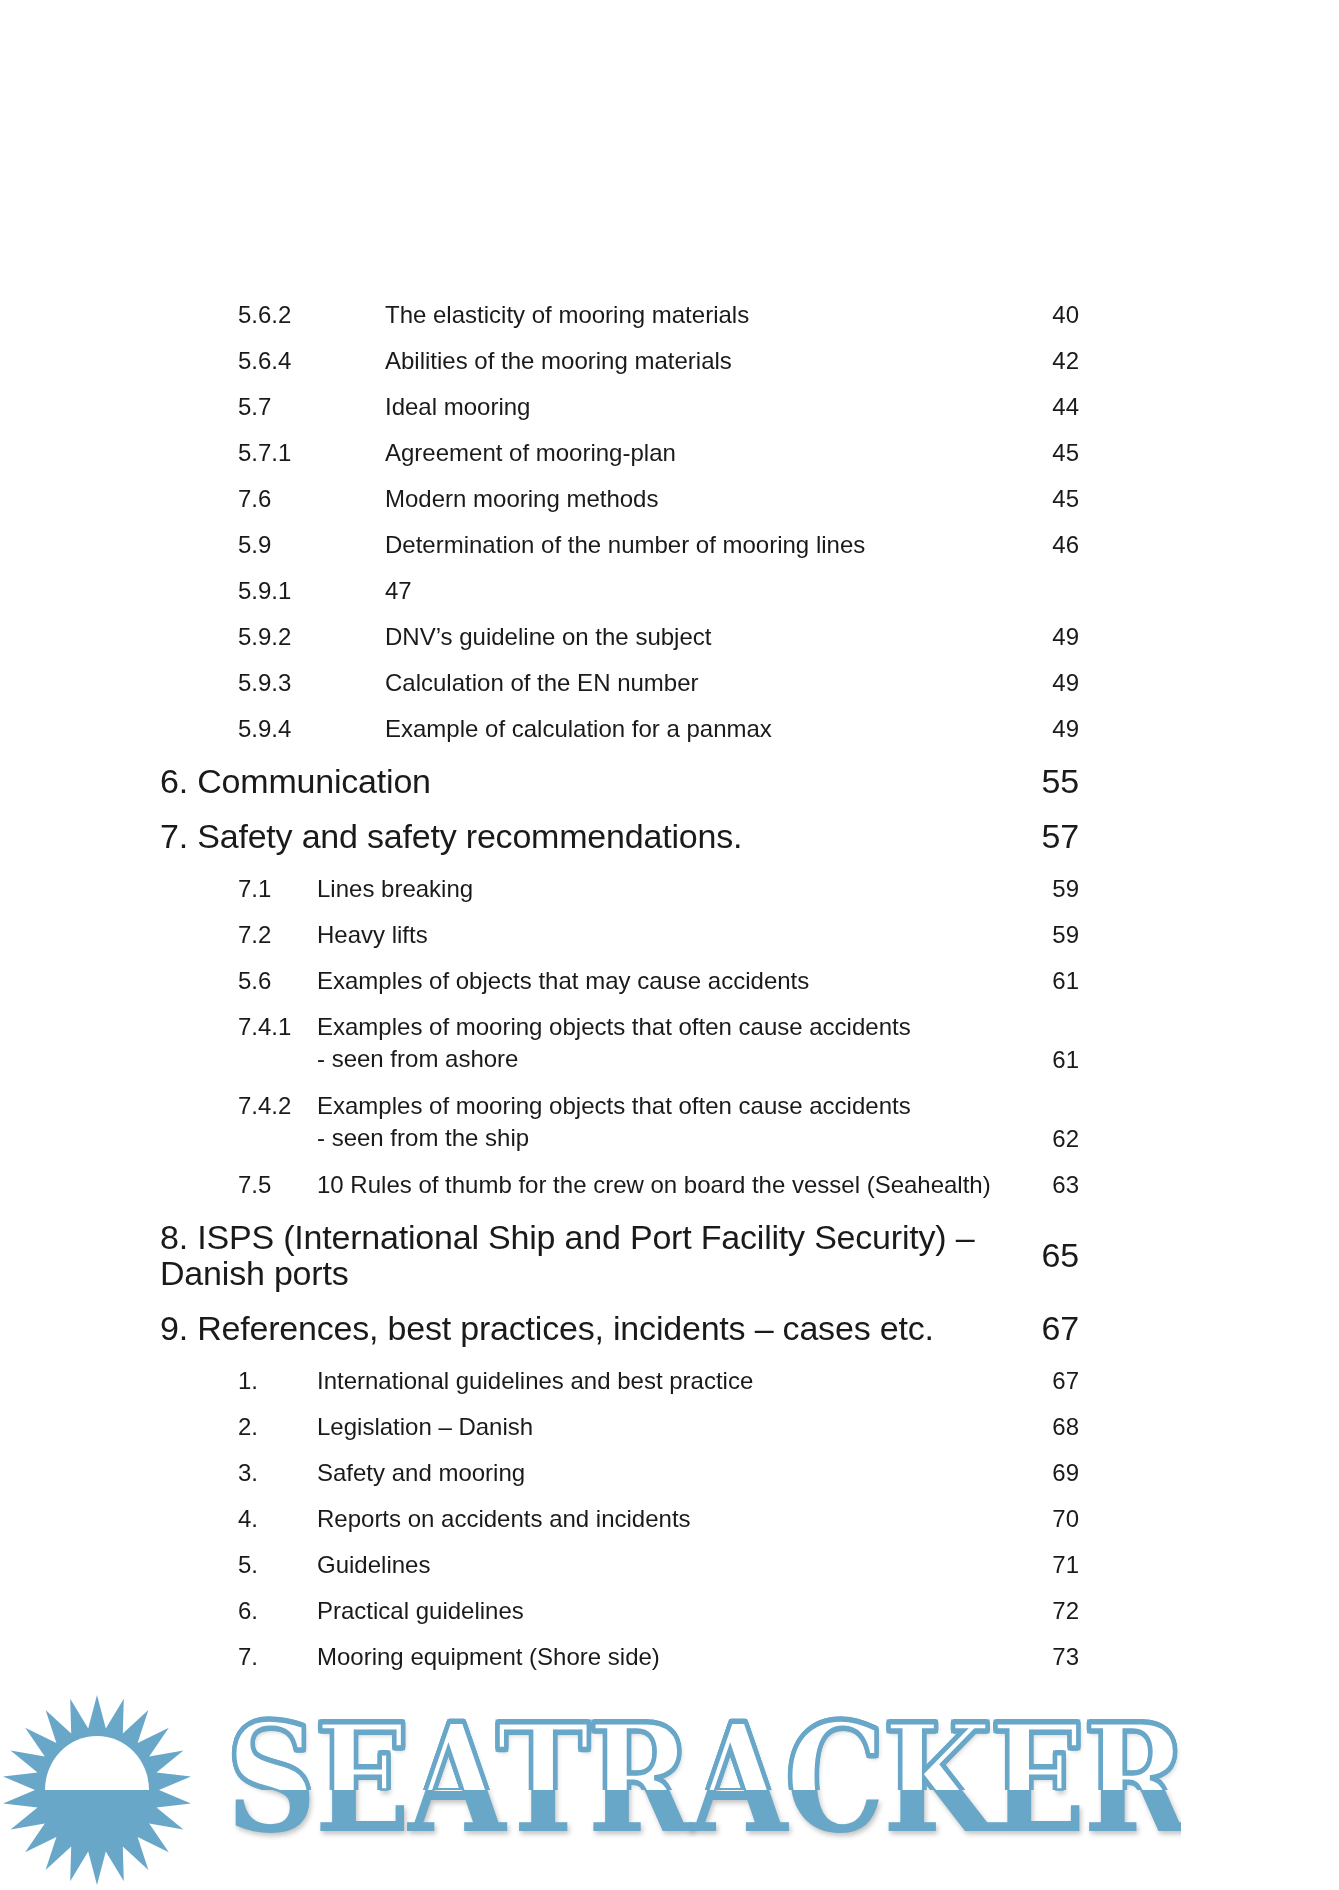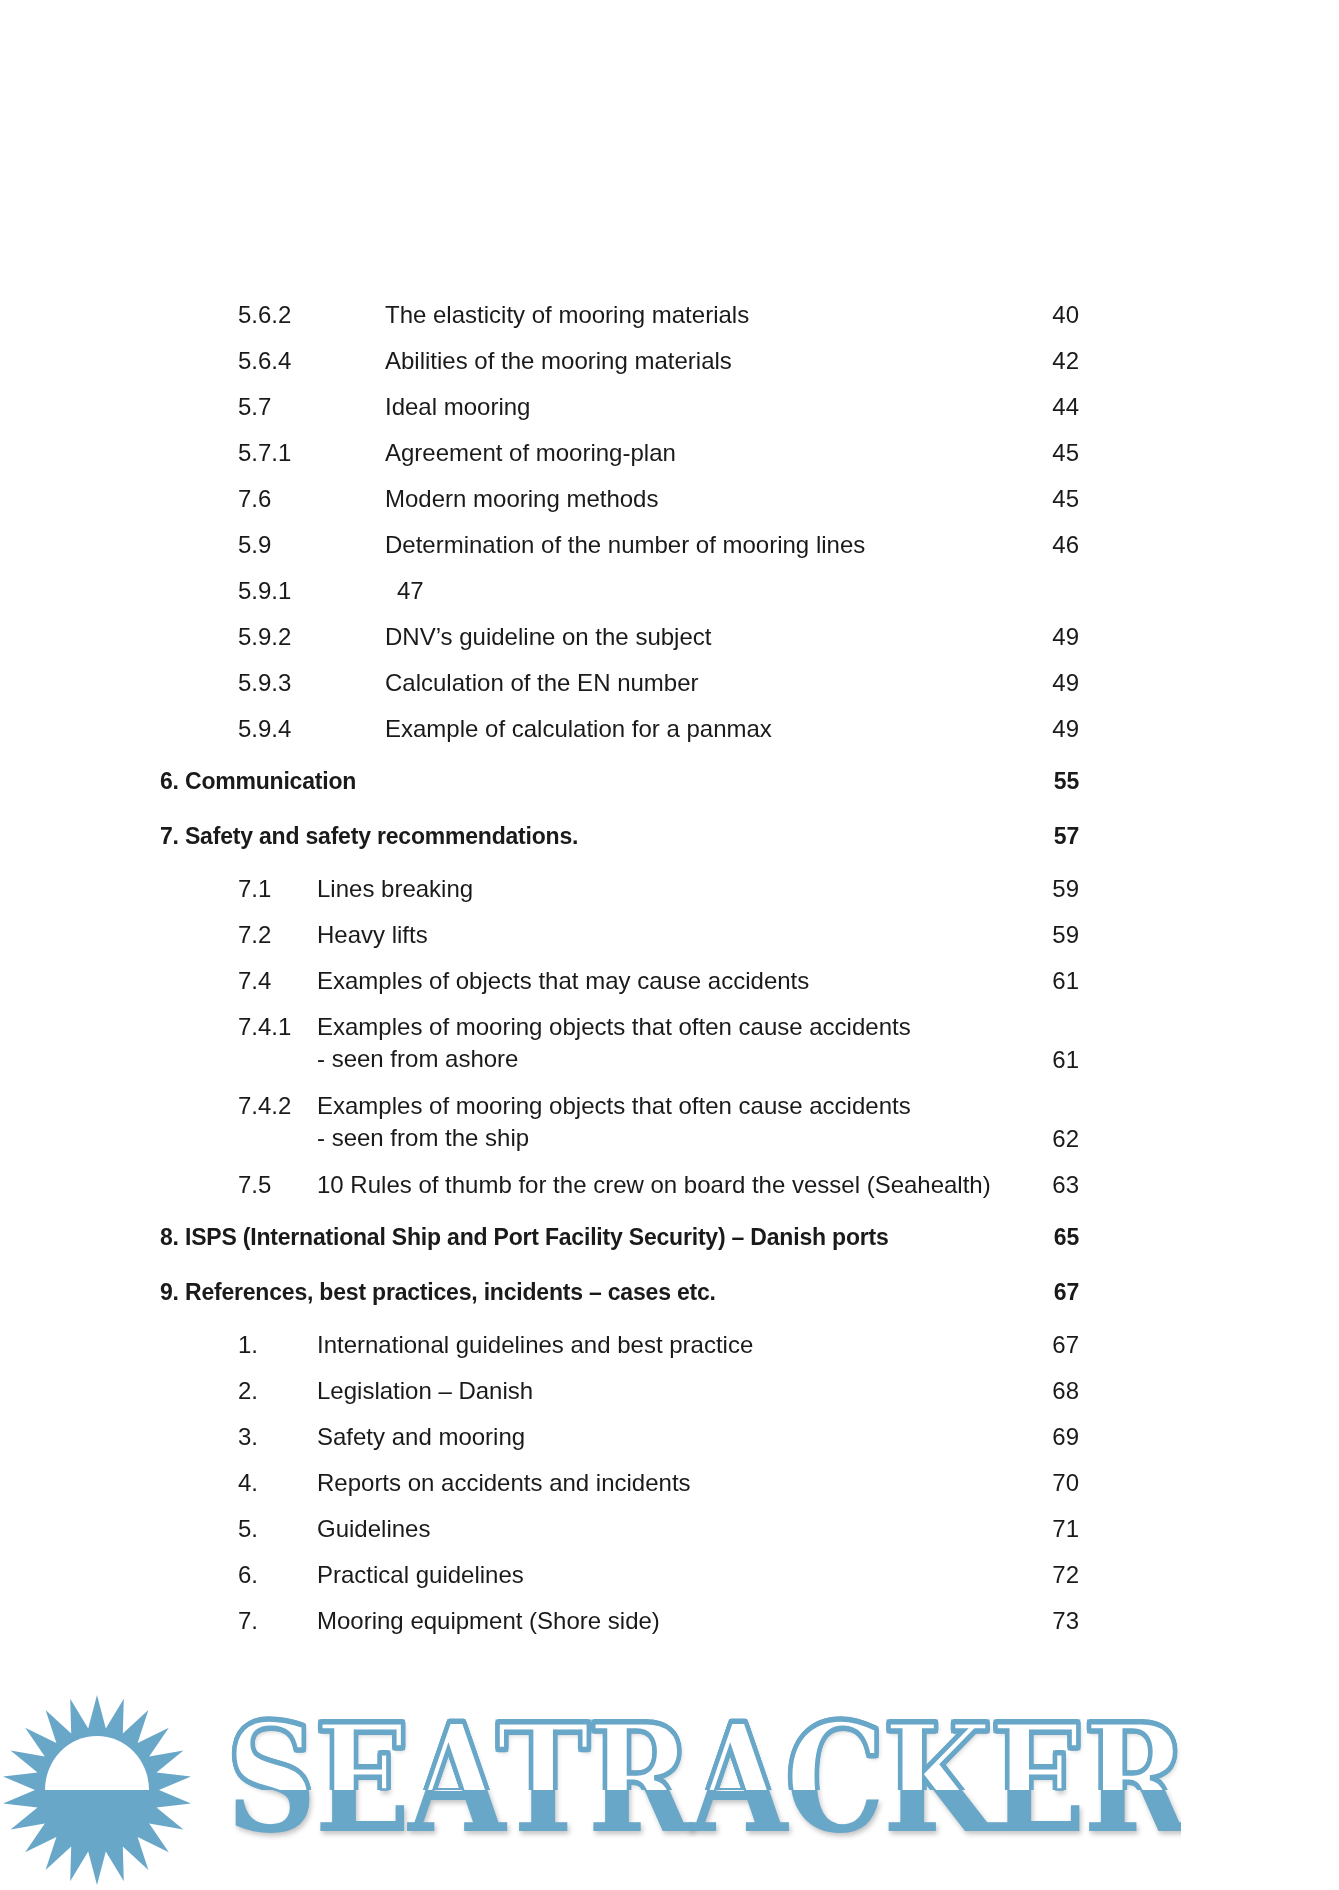--- a/index.html
+++ b/index.html
@@ -11,23 +11,23 @@
     font-family:"Liberation Sans","DejaVu Sans",sans-serif;
     color:#1a1a1a;
   }
   .toc{padding:299px 102px 0 160px;}
   .s-row{display:flex;align-items:baseline;font-size:24px;line-height:31px;margin-bottom:15px;}
   .s-row .num{margin-left:78px;flex:0 0 auto;}
   .s-row.wide .num{width:147px;}
   .s-row.narrow .num{width:79px;}
   .s-row .title{flex:1 1 auto;}
   .s-row.two .title{white-space:pre-line;line-height:32px;}
-  .s-row .pg{margin-left:12px;flex:0 0 auto;text-align:center;}
+  .s-row .pg{flex:0 0 auto;text-align:center;}
   .s-row.two .pg{align-self:flex-end;}
-  .h-row{display:flex;align-items:center;font-size:23px;font-weight:bold;line-height:36px;margin:19px 0;letter-spacing:-0.2px;}
+  .h-row{display:flex;align-items:center;font-size:34px;font-weight:normal;line-height:36px;margin:19px 0;letter-spacing:-0.2px;}
   .h-row .title{flex:1 1 auto;}
   .h-row .pg{margin-left:14px;flex:0 0 auto;}
 
   
   .sun-logo{position:absolute;left:0;top:1693px;width:194px;height:194px;}
   .wm-text{
     position:absolute;left:226px;top:1703px;
     font-family:"DejaVu Serif","Liberation Serif",serif;
     font-weight:bold;font-size:150px;line-height:1;
     letter-spacing:-3px;white-space:nowrap;
@@ -116,21 +116,21 @@
       <span class="num">7.1</span>
       <span class="title">Lines breaking</span>
       <span class="pg">59</span>
     </div>
     <div class="s-row narrow">
       <span class="num">7.2</span>
       <span class="title">Heavy lifts</span>
       <span class="pg">59</span>
     </div>
     <div class="s-row narrow">
-      <span class="num">7.4</span>
+      <span class="num">5.6</span>
       <span class="title">Examples of objects that may cause accidents</span>
       <span class="pg">61</span>
     </div>
     <div class="s-row narrow two">
       <span class="num">7.4.1</span>
       <span class="title">Examples of mooring objects that often cause accidents
 - seen from ashore</span>
       <span class="pg">61</span>
     </div>
     <div class="s-row narrow two">

